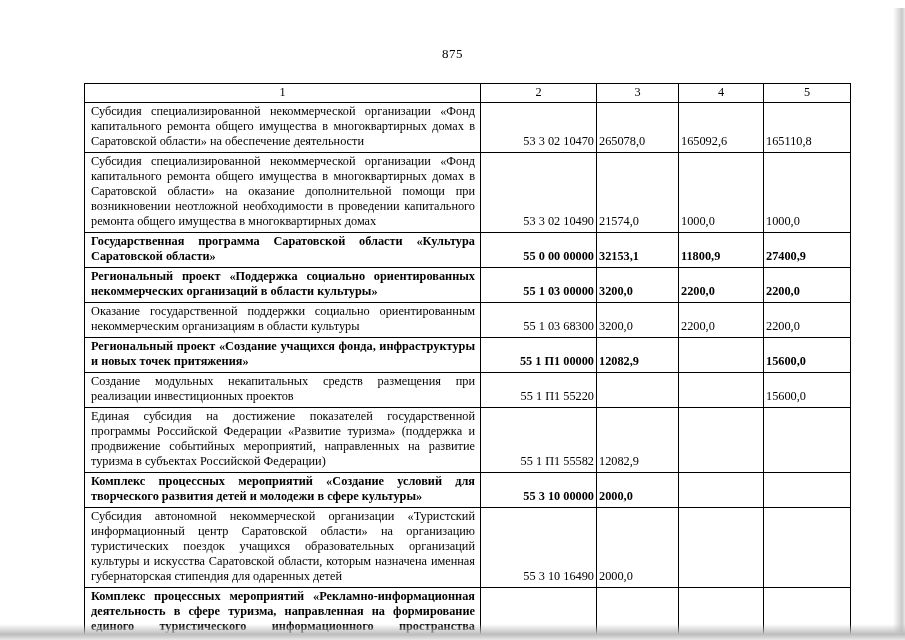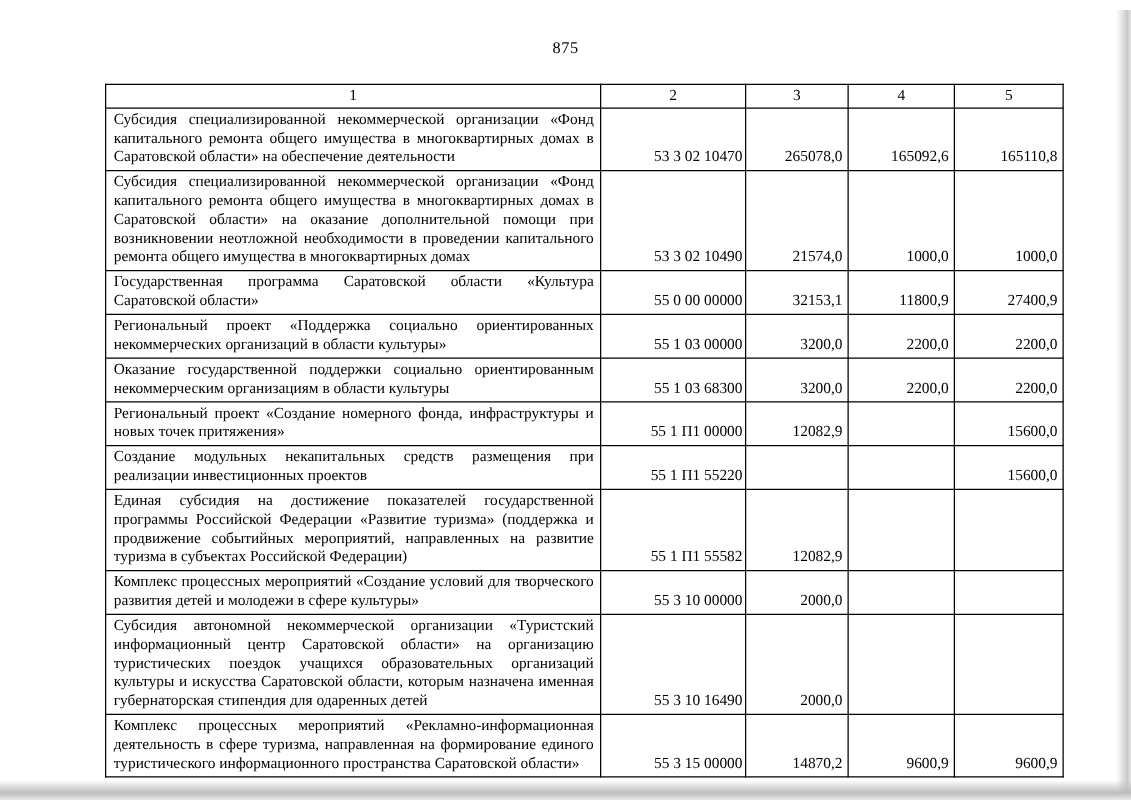--- a/index.html
+++ b/index.html
@@ -29,21 +29,21 @@
     content: "";
     position: absolute;
     left: 0; right: 0; bottom: 0;
     height: 16px;
     background: linear-gradient(to bottom, rgba(255,255,255,0), #bdbdbd 65%, #e8e8e8);
     pointer-events: none;
   }
   .page-number {
     text-align: center;
     font-size: 13px;
-    padding-top: 30px;
+    padding-top: 46px;
     letter-spacing: 0.5px;
   }
   table.budget {
     border-collapse: collapse;
     table-layout: fixed;
     width: 766px;
     margin: 21px 0 0 84px;
     font-size: 12.3px;
     line-height: 15px;
   }
@@ -64,27 +64,27 @@
     padding: 1px 5px 3px 6px;
     word-wrap: break-word;
   }
   td.col-code {
     text-align: right;
     vertical-align: bottom;
     padding: 1px 2px 3px 2px;
     white-space: nowrap;
   }
   td.col-amount {
-    text-align: right;
+    text-align: left;
     vertical-align: bottom;
     padding: 1px 4px 3px 2px;
     white-space: nowrap;
   }
   tr.bold td {
-    font-weight: normal;
+    font-weight: bold;
   }
 </style>
 </head>
 <body>
 
 <div class="page">
   <div class="page-number">875</div>
 
   <table class="budget">
     <colgroup>
@@ -133,21 +133,21 @@
           <td class="col-amount">2200,0</td>
         </tr>
         <tr>
           <td class="col-name">Оказание государственной поддержки социально ориентированным некоммерческим организациям в области культуры</td>
           <td class="col-code">55 1 03 68300</td>
           <td class="col-amount">3200,0</td>
           <td class="col-amount">2200,0</td>
           <td class="col-amount">2200,0</td>
         </tr>
         <tr class="bold">
-          <td class="col-name">Региональный проект «Создание номерного фонда, инфраструктуры и новых точек притяжения»</td>
+          <td class="col-name">Региональный проект «Создание учащихся фонда, инфраструктуры и новых точек притяжения»</td>
           <td class="col-code">55 1 П1 00000</td>
           <td class="col-amount">12082,9</td>
           <td class="col-amount"></td>
           <td class="col-amount">15600,0</td>
         </tr>
         <tr>
           <td class="col-name">Создание модульных некапитальных средств размещения при реализации инвестиционных проектов</td>
           <td class="col-code">55 1 П1 55220</td>
           <td class="col-amount"></td>
           <td class="col-amount"></td>

